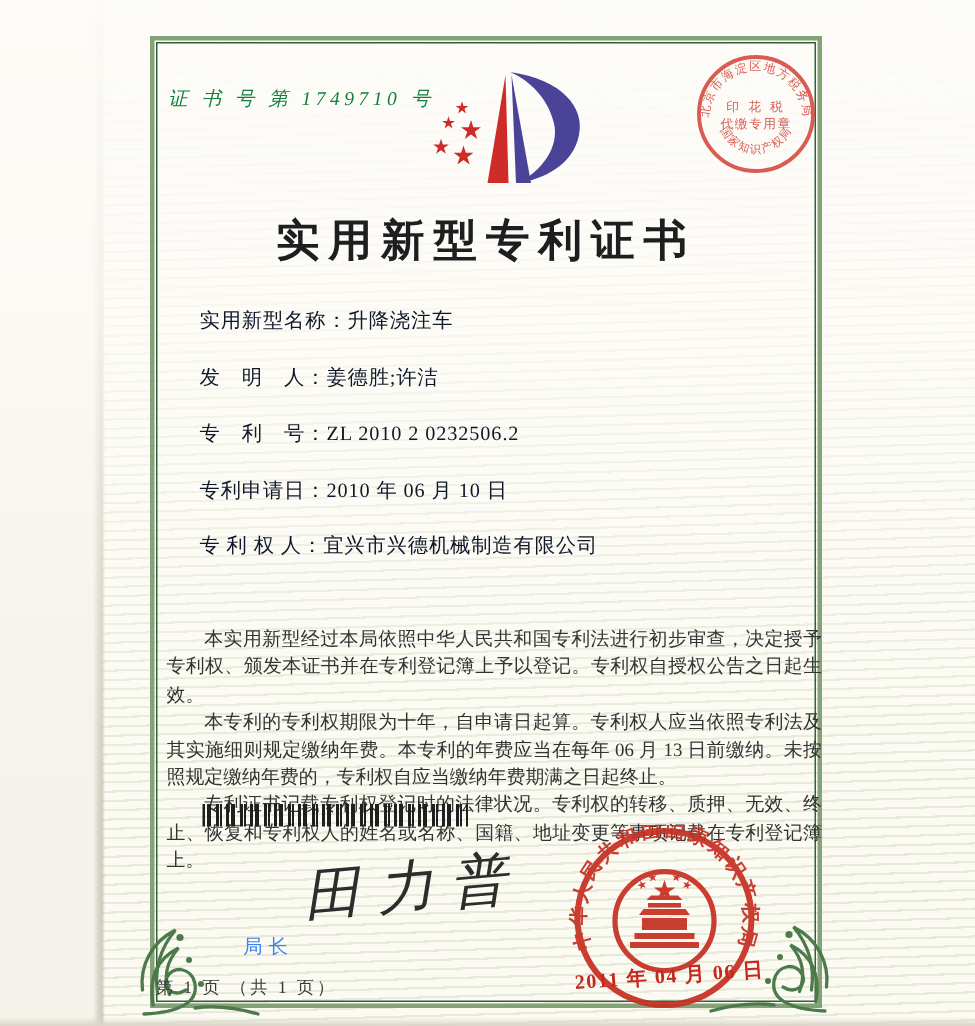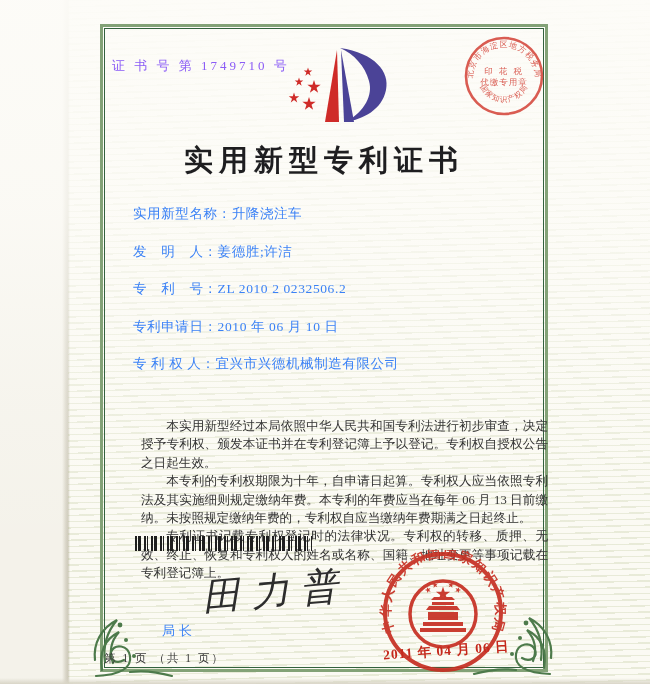--- a/index.html
+++ b/index.html
@@ -19,31 +19,31 @@
     background:repeating-linear-gradient(178.5deg, rgba(164,178,118,0.22) 0 1.4px, rgba(255,255,255,0) 1.4px 6.2px);
   }
   .texture-fade { position:absolute; left:0; top:0; width:650px; height:684px;
     background:linear-gradient(180deg, rgba(253,252,248,0.95) 0%, rgba(253,252,248,0.75) 30%, rgba(253,252,248,0.25) 58%, rgba(253,252,248,0) 80%);
   }
   .frame {
     position:absolute; left:104px; top:28px; width:440px; height:640px;
     border:1px solid #33613e; outline:3px solid #83a277; outline-offset:1px;
   }
   .cert-number { position:absolute; left:112px; top:57px; font-size:13px;
-    letter-spacing:3px; color:#8b5cf6; }
+    letter-spacing:3px; color:#15803d;font-style:italic; }
   .logo { position:absolute; left:280px; top:44px; width:115px; height:84px; }
   .tax-seal { position:absolute; left:460px; top:32px; width:88px; height:88px; opacity:0.88; }
   .doc-title { position:absolute; left:104px; top:141px; width:440px; text-align:center;
     font-size:29px; font-weight:600; letter-spacing:6px; color:#1e1e20; }
-  .field-row { position:absolute; left:133px; font-size:13.5px; color:#3b82f6;
+  .field-row { position:absolute; left:133px; font-size:13.5px; color:#0f172a;
     letter-spacing:0.6px; white-space:nowrap; }
   .f0{top:205px} .f1{top:243px} .f2{top:280px} .f3{top:318px} .f4{top:355px} .f5{top:393px}
   .body-text { position:absolute; left:111px; top:417px; width:437px;
     font-size:12.6px; line-height:18.4px; color:#333; text-align:justify; }
-  .body-text p { text-indent:2em;margin-left:30px; }
+  .body-text p { text-indent:2em; }
   .barcode { position:absolute; left:135px; top:536px; width:177px; height:15px;
     background:repeating-linear-gradient(90deg,
       #1f1f1f 0 2px, rgba(0,0,0,0) 2px 3px,
       #1f1f1f 3px 6px, rgba(0,0,0,0) 6px 9px,
       #1f1f1f 9px 11px, rgba(0,0,0,0) 11px 12px,
       #1f1f1f 12px 13px, rgba(0,0,0,0) 13px 16px);
   }
   .sig-role { position:absolute; left:162px; top:622px; font-size:13px;
     letter-spacing:4px; color:#3b82f6; }
   .sig-name { position:absolute; left:202px; top:566px; font-size:38px;

